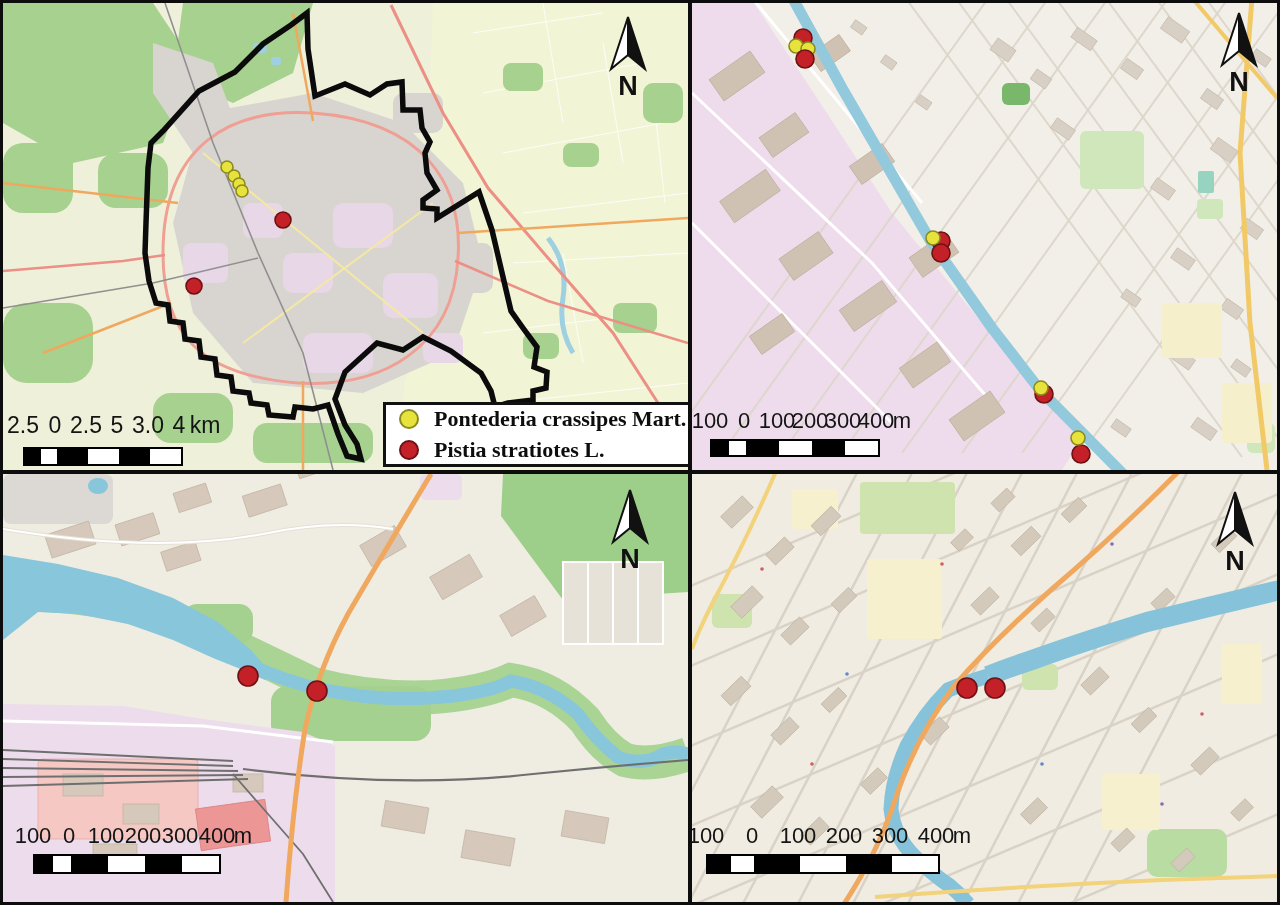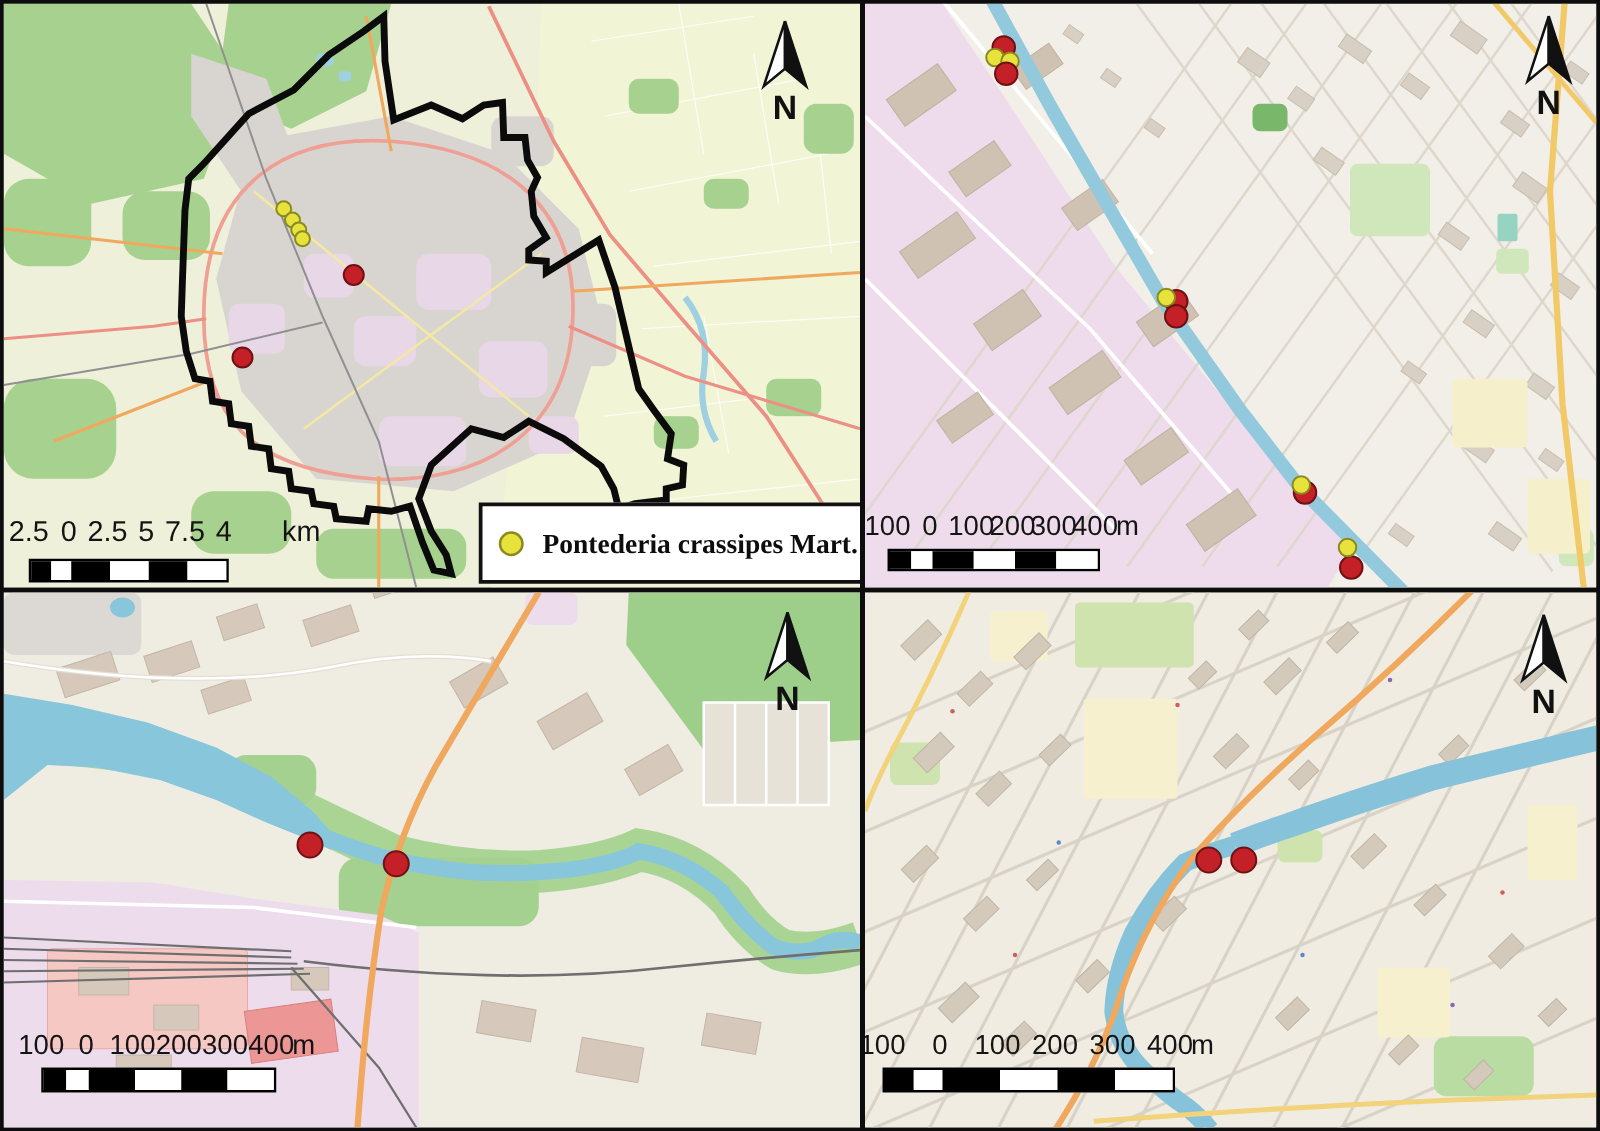--- a/index.html
+++ b/index.html
@@ -114,38 +114,42 @@
         <text x="25" y="80" text-anchor="middle" class="ntext">N</text>
       </svg>
     </div>
 
     <div class="scalebar sb-tl">
         <div class="sb-labels">
           <span style="left: 0px;">2.5</span>
           <span style="left: 32px;">0</span>
           <span style="left: 63px;">2.5</span>
           <span style="left: 94px;">5</span>
-          <span style="left: 125px;">7.5</span>
+          <span style="left: 125px;">3.0</span>
           <span style="left: 156px;">4</span>
-          <span style="left: 182px; margin-left: 36px;">km</span>
+          <span style="left: 182px;">km</span>
         </div>
         <div class="sb-bar" style="width: 156px; height: 15px;">
           <div class="sb-seg" style="width: 16px; background: rgb(0, 0, 0);"></div>
           <div class="sb-seg" style="width: 16px; background: rgb(255, 255, 255);"></div>
           <div class="sb-seg" style="width: 31px; background: rgb(0, 0, 0);"></div>
           <div class="sb-seg" style="width: 31px; background: rgb(255, 255, 255);"></div>
           <div class="sb-seg" style="width: 31px; background: rgb(0, 0, 0);"></div>
           <div class="sb-seg" style="width: 31px; background: rgb(255, 255, 255);"></div>
         </div>
       </div>
 
     <div class="legend">
       <div class="lrow">
         <span class="swatch" style="background: rgb(231, 226, 60); border-color: rgb(138, 138, 30);"></span>
         <span class="llabel">Pontederia crassipes Mart.</span>
+      </div>
+      <div class="lrow">
+        <span class="swatch" style="background: rgb(195, 33, 39); border-color: rgb(111, 17, 20);"></span>
+        <span class="llabel">Pistia stratiotes L.</span>
       </div>
     </div>
   </section>
 
   <section class="panel p-tr">
     <svg class="map" viewBox="0 0 585 467">
       <rect width="585" height="467" fill="#f2efe8"></rect>
       <path d="M0,0 L62,0 L125,95 L200,210 L300,332 L392,432 L370,467 L0,467 Z" fill="#eedbec"></path>
       <g stroke="#ddd7cc" stroke-width="2">
         <path d="M260,-10 L600,454 M310,-10 L650,454 M360,-10 L700,454 M410,-10 L750,454 M460,-10 L800,454 M510,-10 L850,454 M210,-10 L550,454"></path>

